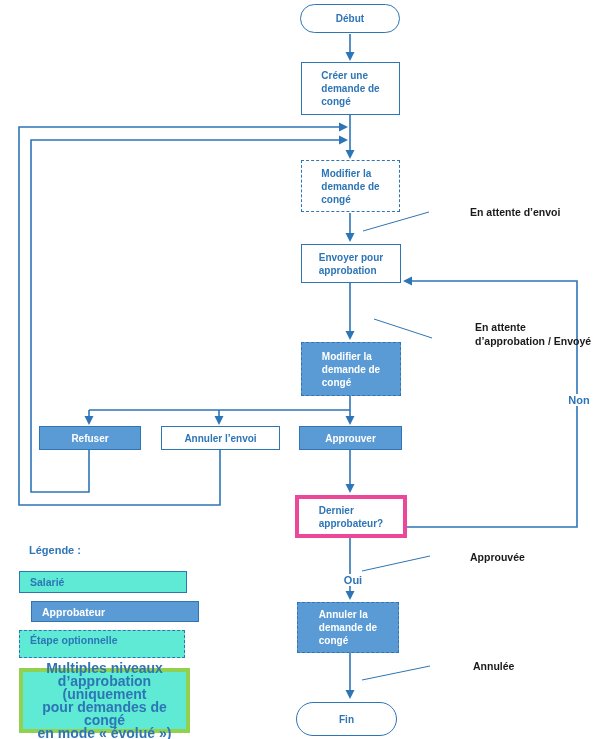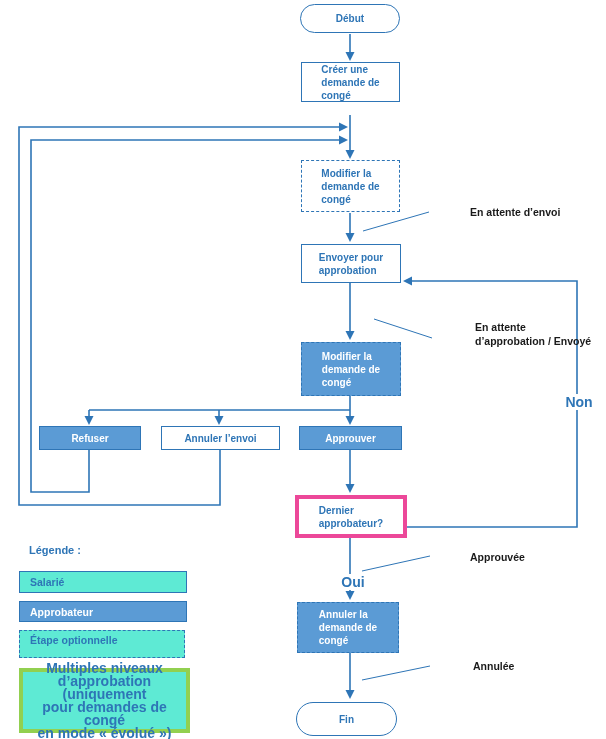--- a/index.html
+++ b/index.html
@@ -24,21 +24,21 @@
   }
   .node.stadium{border-radius:15px;}
   .node.dashed{border-style:dashed;}
   .node.filled{background:#5B9BD5;color:#ffffff;}
   .node.green{border:4px solid #ec4899;}
   .edge-label{
     position:absolute;
     z-index:3;
     background:#ffffff;
     color:#2E75B6;
-    font-size:14px;font-weight:bold;
+    font-size:11px;font-weight:bold;
     text-align:center;
     padding:0 2px;
   }
   .annotation{
     position:absolute;
     z-index:3;
     color:#1a1a1a;
     font-size:10.5px;line-height:14px;font-weight:bold;
     white-space:pre-line;
     margin-left:34px;
@@ -52,21 +52,21 @@
     box-sizing:border-box;
     display:flex;align-items:center;
     font-size:10.5px;font-weight:bold;
     color:#2E75B6;
     background:#5eead4;
     border:1.5px solid #2E75B6;
     padding-left:10px;
     z-index:2;
     white-space:pre-line;
   }
-  .legend-box.filled{background:#5B9BD5;color:#ffffff;}
+  .legend-box.filled{background:#5B9BD5;color:#ffffff;margin-left:12px;}
   .legend-box.dashed{border-style:dashed;align-items:flex-start;padding-top:3px;}
   .legend-box.green{
     border:4px solid #92D050;
     justify-content:center;align-items:center;
     text-align:center;padding-left:0;
     font-size:14px;line-height:13px;
   }
 </style>
 </head>
 <body>
@@ -105,21 +105,21 @@
     <g stroke="#2E75B6" stroke-width="1" fill="none">
       <path d="M363,231 L429,212"></path>
       <path d="M374,319 L432,338"></path>
       <path d="M362,571 L430,556"></path>
       <path d="M362,680 L430,666"></path>
     </g>
   </svg>
 
   <div class="node stadium" style="left:300px;top:4px;width:100px;height:29px;">Début</div>
 
-  <div class="node" style="left:301px;top:62px;width:99px;height:40px;">Créer une
+  <div class="node" style="left:301px;top:62px;width:99px;height:53px;">Créer une
 demande de
 congé</div>
 
   <div class="node dashed" style="left:301px;top:160px;width:99px;height:52px;">Modifier la
 demande de
 congé</div>
 
   <div class="node" style="left:301px;top:244px;width:100px;height:39px;">Envoyer pour
 approbation</div>
 

